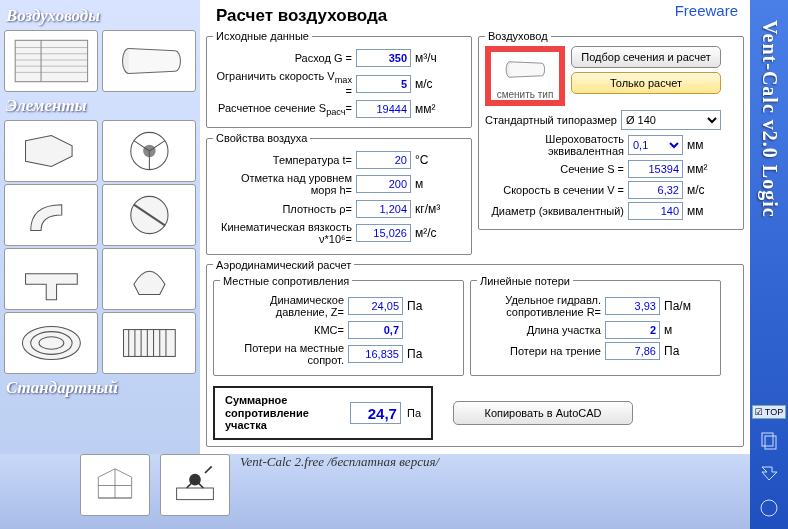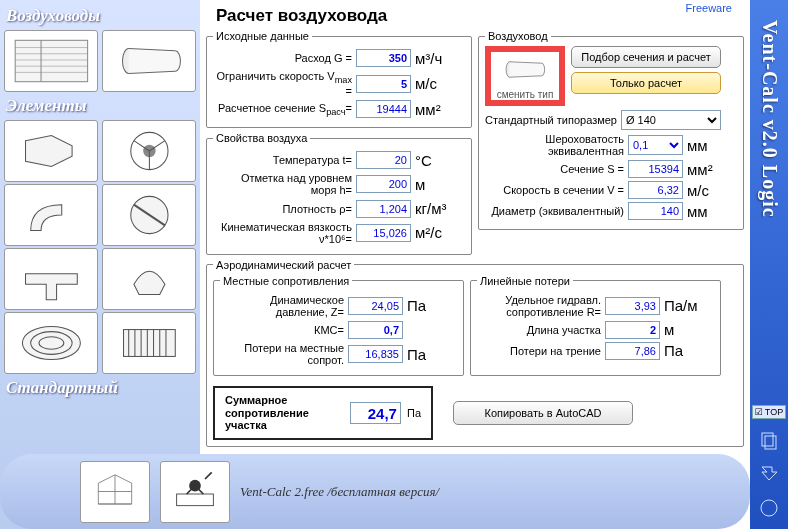--- a/index.html
+++ b/index.html
@@ -88,24 +88,22 @@
   overflow: hidden;
 }
 .tile svg { width: 90%; height: 90%; }
 .bottom-bar {
   position: absolute;
   left: 0; bottom: 0;
   width: 750px;
   height: 75px;
   background: linear-gradient(180deg, #c8d8f8 0%, #a8bce8 100%);
   display: flex;
-  align-items: center;
   gap: 10px;
   padding-left: 80px;
-  border-radius: 32px;
 }
 .bottom-tile {
   width: 70px; height: 62px;
   background: #fff;
   border: 1px solid #999;
   border-radius: 3px;
   display: flex;
   align-items: center;
   justify-content: center;
 }
@@ -117,23 +115,23 @@
 }
 .content {
   flex: 1;
   padding: 4px 6px;
   position: relative;
   height: 454px;
   overflow: hidden;
 }
 .freeware {
   position: absolute;
-  right: 18px; top: 2px;
+  right: 12px; top: 2px;
   color: #2255dd;
-  font-size: 11px;
+  font-size: 15px;
   padding-left: 28px;
 }
 h2.title {
   font-size: 17px;
   font-weight: bold;
   margin: 2px 0 4px 10px;
 }
 fieldset {
   border: 1px solid #888;
   border-radius: 2px;
@@ -163,21 +161,21 @@
   height: 18px;
   border: 1px solid #7f9db9;
   text-align: right;
   padding-right: 3px;
   font-size: 11px;
   color: #0000dd;
   background: #fff;
 }
 .field-row .unit {
   width: 34px;
-  font-size: 15px;
+  font-size: 12px;
 }
 .btn {
   background: linear-gradient(180deg, #fefefe 0%, #e4e4e4 100%);
   border: 1px solid #888;
   border-radius: 5px;
   padding: 4px 6px;
   font-size: 11px;
   cursor: pointer;
   text-align: center;
 }

